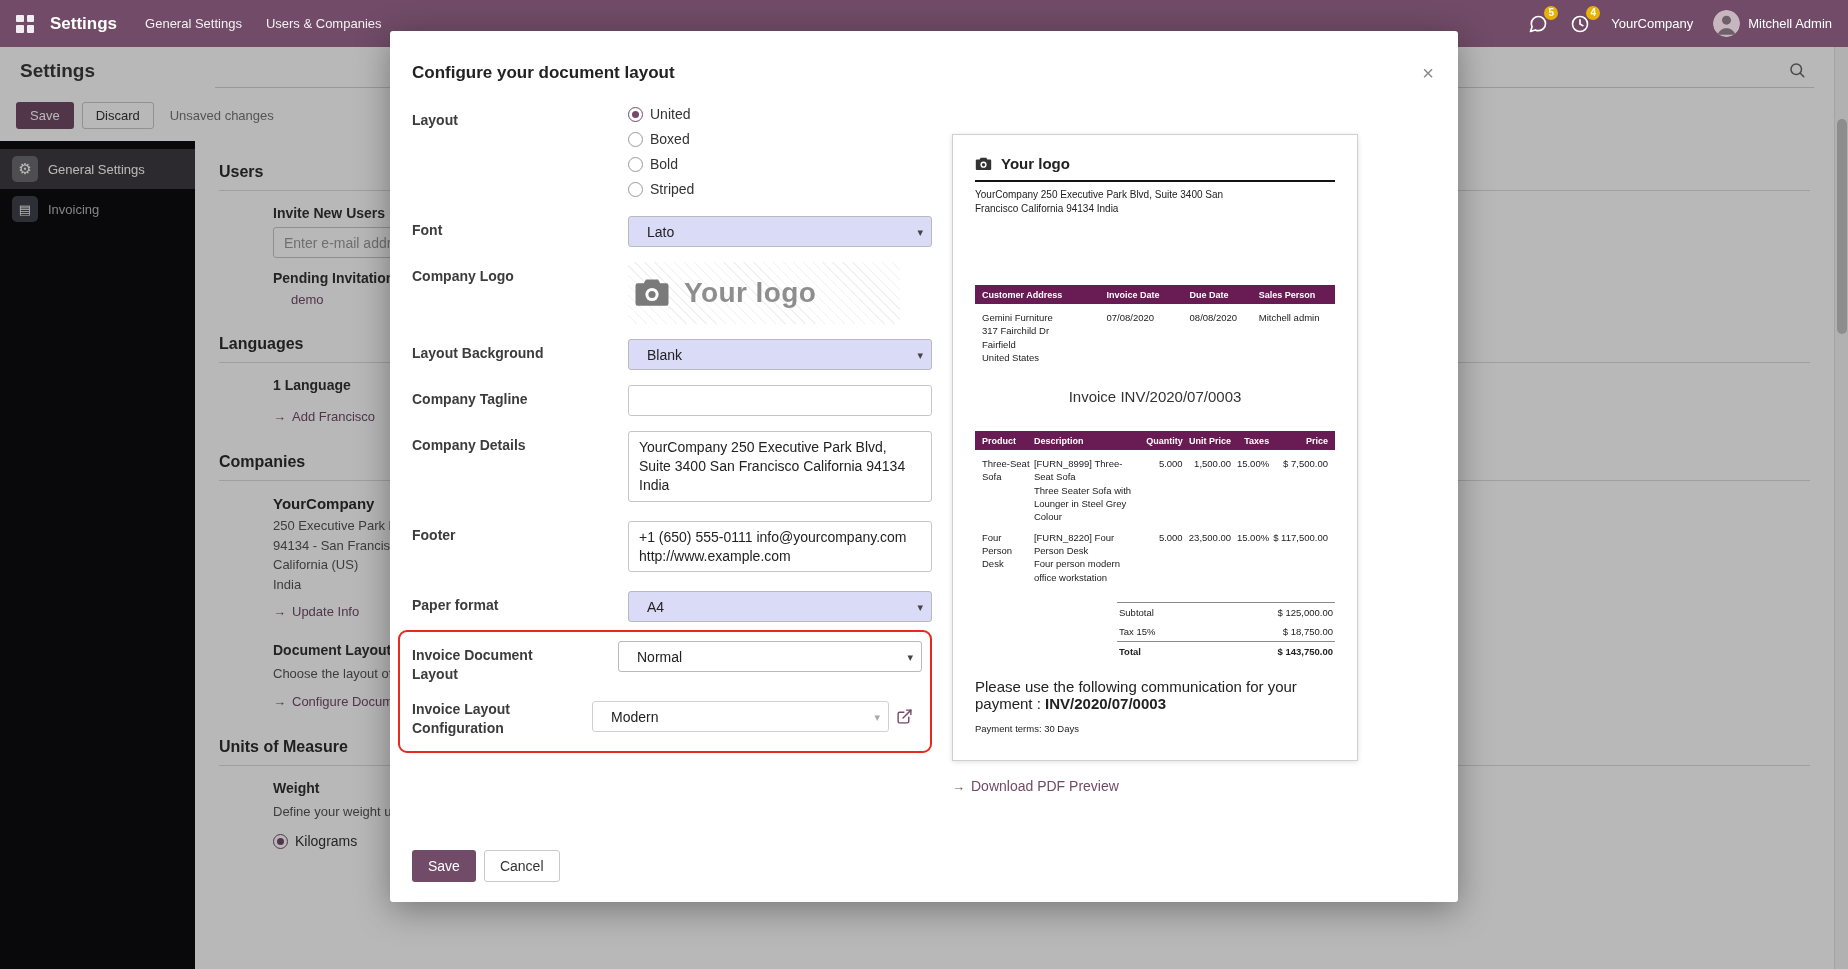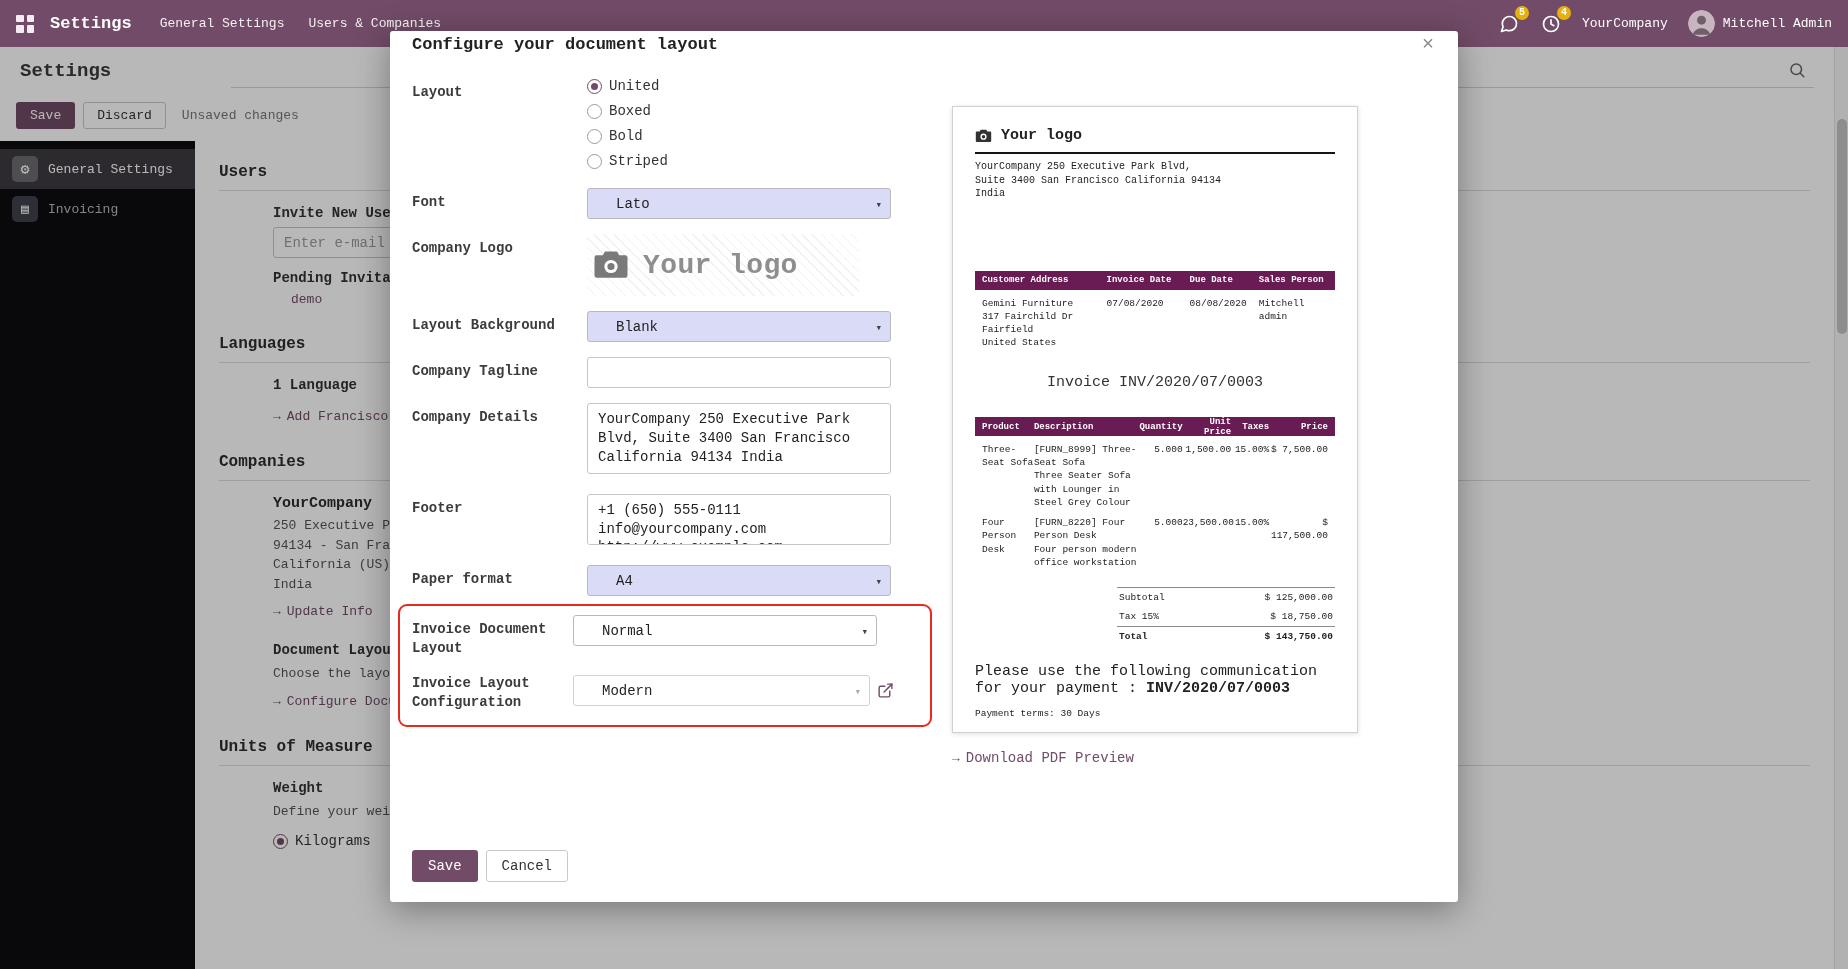--- a/index.html
+++ b/index.html
@@ -2,21 +2,21 @@
 <html style="--navbar: #714B67; --accent: #714B67; --preview-header: #691B53; --highlight: #E8291D; --select-tint: #D9DBF7; --badge: #E7B10A; --swatch1: #6E6E6E; --swatch2: #141414;"><head>
 <meta charset="utf-8">
 <style>
 :root{
   --navbar:#714B67; --accent:#714B67; --preview-header:#691B53;
   --highlight:#E8291D; --select-tint:#D9DBF7; --badge:#E7B10A;
   --swatch1:#6E6E6E; --swatch2:#141414;
 }
 *{box-sizing:border-box;margin:0;padding:0;}
 body{font-family:"Liberation Sans",sans-serif;width:1848px;height:969px;overflow:hidden;background:#fff;color:#212529;}
-.screen{position:relative;width:1848px;height:969px;overflow:hidden;background:#fff;font-family:Liberation Mono, monospace;}
+.screen{position:relative;width:1848px;height:969px;overflow:hidden;background:#fff;}
 
 
 .navbar{position:absolute;top:0;left:0;right:0;height:47px;background:var(--navbar);display:flex;align-items:center;color:#fff;padding:0 16px;z-index:10;}
 .apps-icon{width:18px;height:18px;display:grid;grid-template-columns:1fr 1fr;grid-template-rows:1fr 1fr;gap:3px;margin-right:16px;cursor:pointer;}
 .apps-icon span{background:rgba(255,255,255,.9);border-radius:1px;}
 .nav-title{font-size:17px;font-weight:700;margin-right:28px;}
 .nav-item{font-size:13px;color:#fff;opacity:.92;margin-right:24px;cursor:pointer;white-space:nowrap;}
 .nav-right{margin-left:auto;display:flex;align-items:center;gap:20px;}
 .systray-icon{position:relative;width:22px;height:22px;cursor:pointer;display:flex;align-items:center;justify-content:center;}
 .badge{position:absolute;top:-7px;right:-9px;min-width:14px;height:14px;border-radius:7px;background:var(--badge);color:#fff;font-size:10px;font-weight:700;display:flex;align-items:center;justify-content:center;padding:0 3px;}
@@ -66,31 +66,31 @@
 
 
 .scrollbar{position:absolute;top:47px;right:0;width:14px;bottom:0;background:#f6f6f6;border-left:1px solid #e3e3e3;z-index:5;}
 .scroll-thumb{position:absolute;top:72px;left:2px;width:10px;height:215px;background:#c4c4c4;border-radius:5px;cursor:pointer;}
 
 
 .overlay{position:absolute;left:0;top:47px;right:0;bottom:0;background:rgba(0,0,0,.28);z-index:40;}
 
 
 .modal{position:absolute;left:390px;top:31px;width:1068px;height:871px;background:#fff;z-index:70;border-radius:3px;box-shadow:0 8px 34px rgba(0,0,0,.35);display:flex;flex-direction:column;}
-.modal-header{display:flex;align-items:flex-start;padding:4px 22px 11px;}
+.modal-header{display:flex;align-items:flex-start;padding:32px 22px 11px;}
 .modal-title{font-size:17px;font-weight:700;color:#222;}
 .modal-close{margin-left:auto;font-size:20px;color:#8a8a8a;cursor:pointer;line-height:1;padding:0 2px;}
 .modal-body{flex:1;display:flex;padding:12px 22px 0;}
 .form-col{width:520px;flex-shrink:0;}
 .preview-col{width:462px;margin-left:20px;}
-.frow{display:flex;margin-bottom:15px;}
+.frow{display:flex;margin-bottom:15px;justify-content:space-between;}
 .flabel{width:175px;flex-shrink:0;font-size:14px;font-weight:700;color:#3c3c3c;padding-top:5px;line-height:1.35;}
 .fcontrol{width:304px;}
 .radio-stack .radio{display:flex;margin:0 0 9px;}
-.o-select{height:31px;border:1px solid #b9b9bf;border-radius:3px;display:flex;align-items:center;padding:0 24px 0 28px;font-size:14px;color:#222;position:relative;cursor:pointer;background:#fff;width:100%;}
+.o-select{height:31px;border:1px solid #b9b9bf;border-radius:3px;display:flex;align-items:center;padding:0 24px 0 18px;font-size:14px;color:#222;position:relative;cursor:pointer;background:#fff;width:100%;}
 .o-select .chev{position:absolute;right:8px;top:50%;transform:translateY(-50%);font-size:11px;color:#444;}
 .o-select.tint{background:var(--select-tint);}
 .o-select.soft{border-color:#d2d2d6;}
 .o-select.soft .chev{color:#aaa;}
 textarea.text-area{border:1px solid #c6c6c6;border-radius:3px;padding:6px 10px;font-size:14px;font-family:inherit;color:#222;width:100%;resize:none;line-height:1.35;background:#fff;}
 .logo-box{width:272px;height:62px;display:flex;align-items:center;gap:14px;background:repeating-linear-gradient(45deg,#ffffff,#ffffff 6px,#f1f1f1 6px,#f1f1f1 7px);padding-left:6px;cursor:pointer;}
 .logo-text{font-size:28px;font-weight:700;color:#8e8e8e;letter-spacing:.4px;}
 .color-dot{width:32px;height:32px;border-radius:50%;display:inline-block;margin-right:12px;border:1px solid rgba(0,0,0,.18);cursor:pointer;}
 .red-box{border:2px solid var(--highlight);border-radius:9px;margin:8px 0 0 -14px;padding:9px 8px 2px 12px;width:534px;}
 .red-box .flabel{width:161px;}

